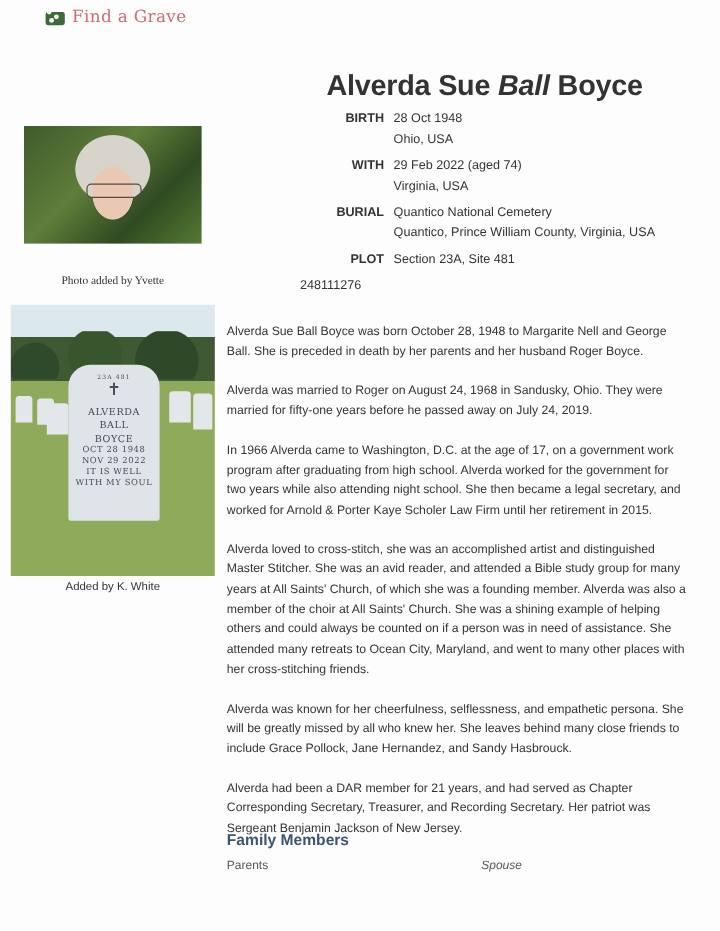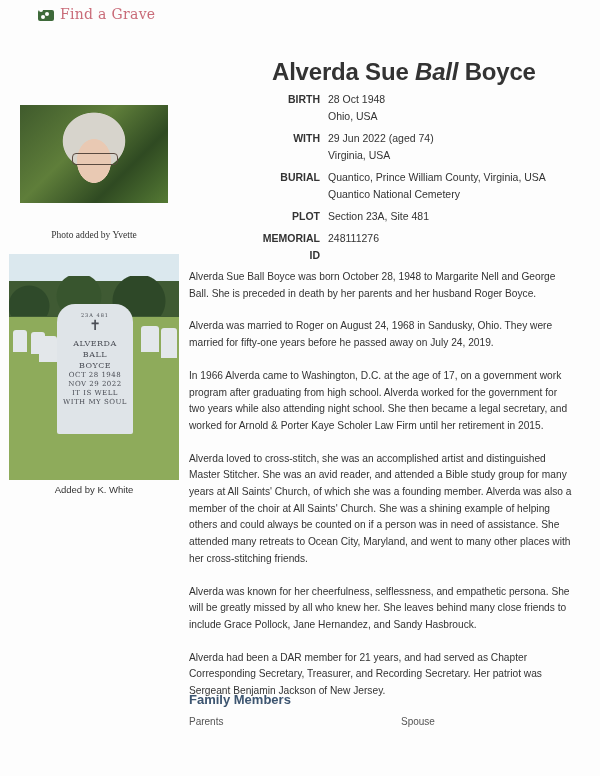--- a/index.html
+++ b/index.html
@@ -82,39 +82,38 @@
   <div class="fact">
     <div class="lbl">BIRTH</div>
     <div class="val">
         <div>28 Oct 1948</div>
         <div>Ohio, USA</div>
       </div>
   </div>
   <div class="fact">
     <div class="lbl">WITH</div>
     <div class="val">
-        <div>29 Jun 2022 (aged 74)</div>
+        <div>29 Feb 2022 (aged 74)</div>
         <div>Virginia, USA</div>
       </div>
   </div>
   <div class="fact">
     <div class="lbl">BURIAL</div>
     <div class="val">
+        <div>Quantico National Cemetery</div>
         <div>Quantico, Prince William County, Virginia, USA</div>
-        <div>Quantico National Cemetery</div>
       </div>
   </div>
   <div class="fact">
     <div class="lbl">PLOT</div>
     <div class="val">
         <div>Section 23A, Site 481</div>
       </div>
   </div>
   <div class="fact">
-    <div class="lbl">MEMORIAL ID</div>
     <div class="val">
         <div>248111276</div>
       </div>
   </div>
 </div>
 
 <div class="portrait">
   <div class="glasses"></div>
 </div>
 <div class="caption" style="left:20px;top:230px;width:148px;font-family:Liberation Serif, serif;">Photo added by Yvette</div>
@@ -145,13 +144,13 @@
   <p>Alverda Sue Ball Boyce was born October 28, 1948 to Margarite Nell and George Ball. She is preceded in death by her parents and her husband Roger Boyce.</p>
   <p>Alverda was married to Roger on August 24, 1968 in Sandusky, Ohio. They were married for fifty-one years before he passed away on July 24, 2019.</p>
   <p>In 1966 Alverda came to Washington, D.C. at the age of 17, on a government work program after graduating from high school. Alverda worked for the government for two years while also attending night school. She then became a legal secretary, and worked for Arnold &amp; Porter Kaye Scholer Law Firm until her retirement in 2015.</p>
   <p>Alverda loved to cross-stitch, she was an accomplished artist and distinguished Master Stitcher. She was an avid reader, and attended a Bible study group for many years at All Saints' Church, of which she was a founding member. Alverda was also a member of the choir at All Saints' Church. She was a shining example of helping others and could always be counted on if a person was in need of assistance. She attended many retreats to Ocean City, Maryland, and went to many other places with her cross-stitching friends.</p>
   <p>Alverda was known for her cheerfulness, selflessness, and empathetic persona. She will be greatly missed by all who knew her. She leaves behind many close friends to include Grace Pollock, Jane Hernandez, and Sandy Hasbrouck.</p>
   <p>Alverda had been a DAR member for 21 years, and had served as Chapter Corresponding Secretary, Treasurer, and Recording Secretary. Her patriot was Sergeant Benjamin Jackson of New Jersey.</p>
 </div>
 
 <div class="fam-title">Family Members</div>
 <div class="fam-col" style="left:189px;">Parents</div>
-<div class="fam-col" style="left:401px;">Spouse</div>
+<div class="fam-col" style="left:401px;font-style:italic;">Spouse</div>
 
 </body></html>

